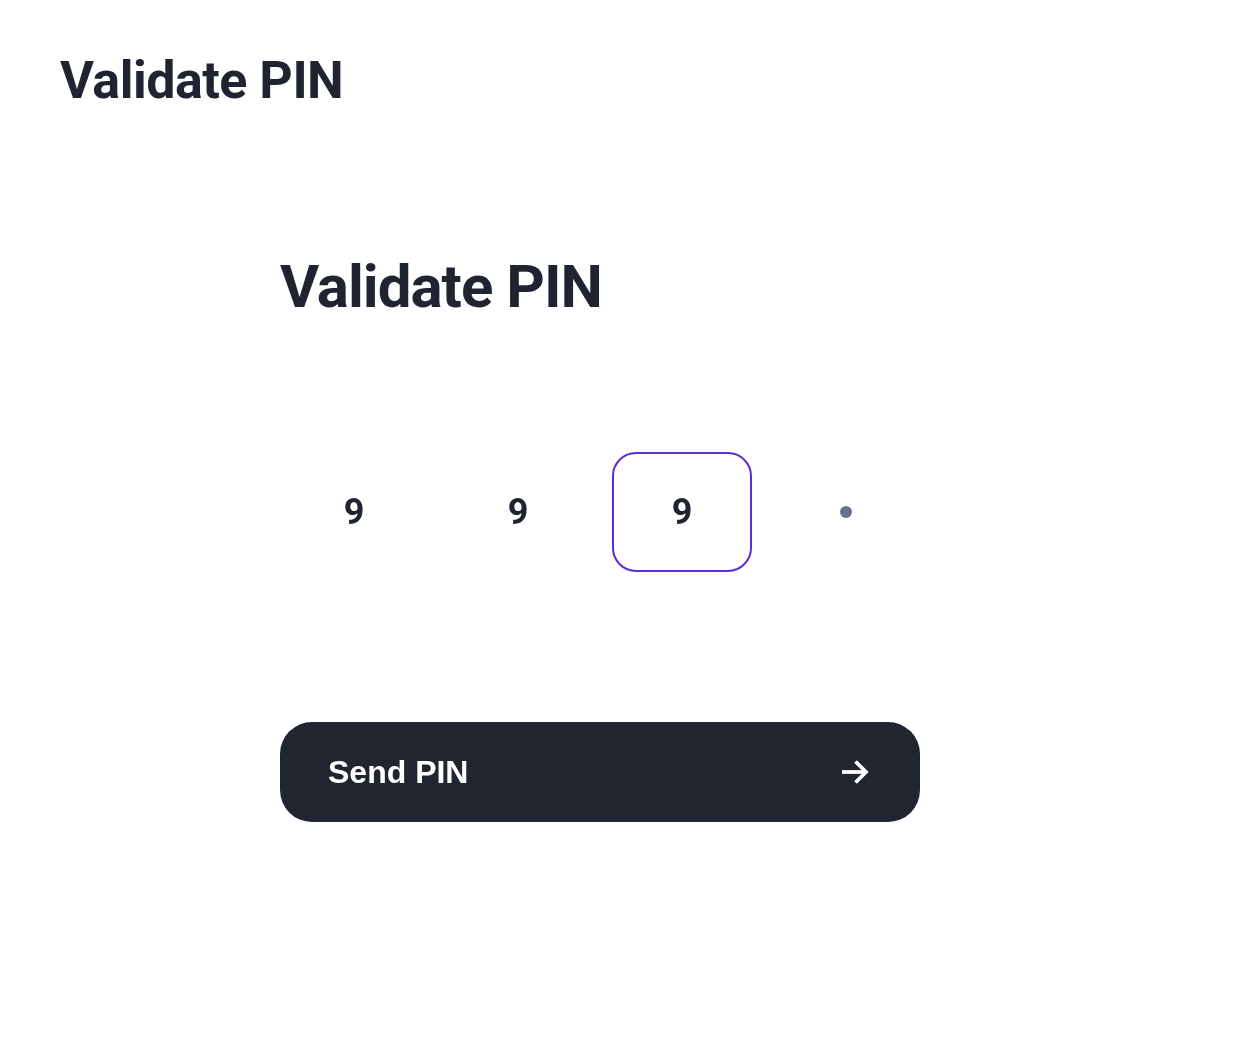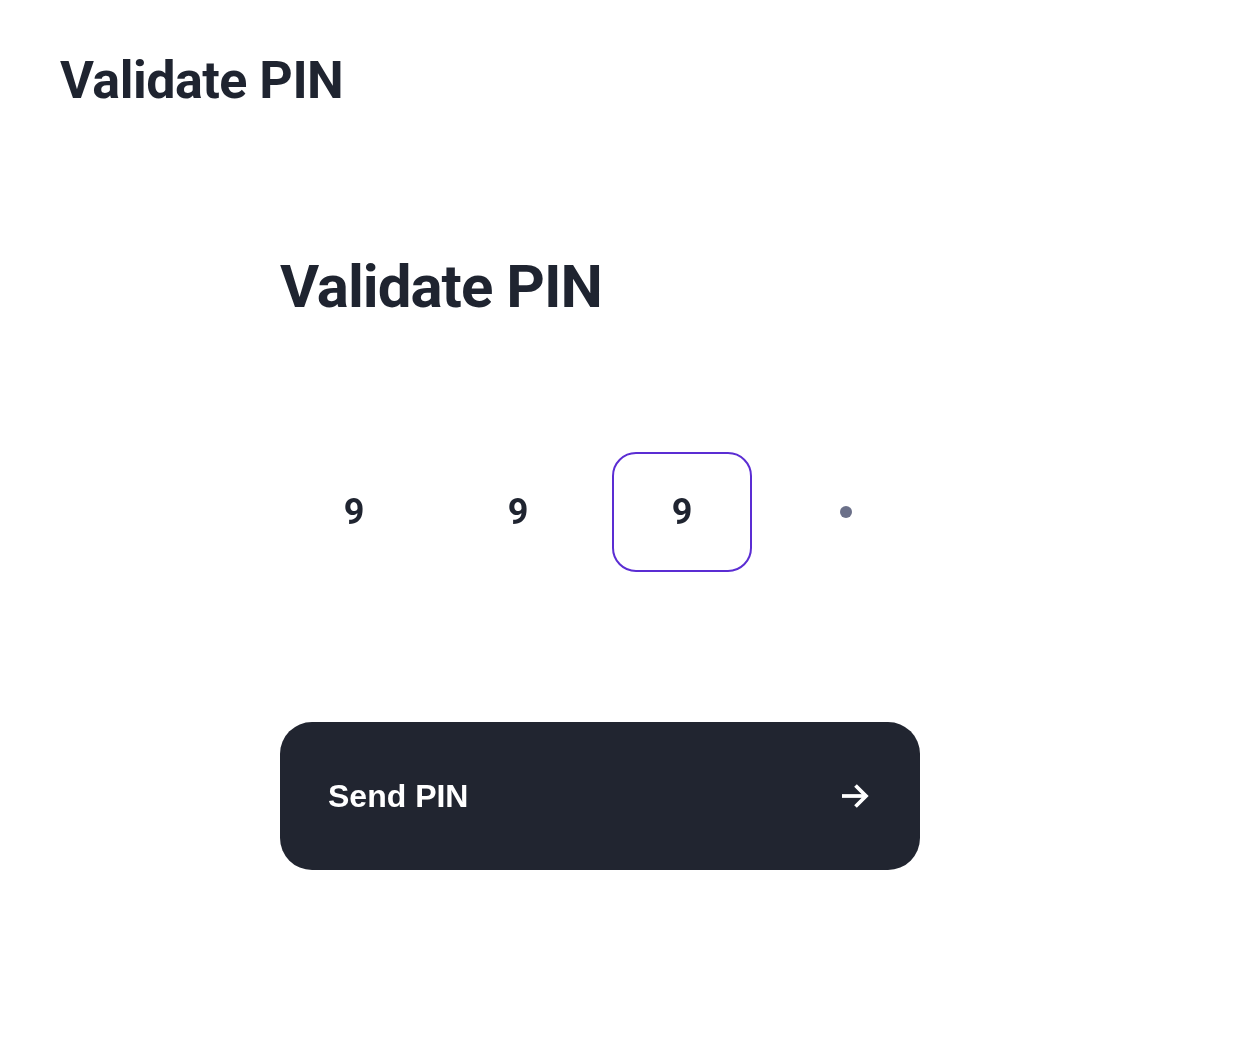--- a/index.html
+++ b/index.html
@@ -68,21 +68,21 @@
     
     .pin-dot {
       width: 12px;
       height: 12px;
       border-radius: 50%;
       background: #6b7089;
     }
     
     .send-button {
       width: 100%;
-      height: 148px;
+      height: 100px;
       background: #212530;
       border: none;
       border-radius: 32px;
       display: flex;
       align-items: center;
       justify-content: space-between;
       padding: 0 48px;
       cursor: pointer;
     }
     

